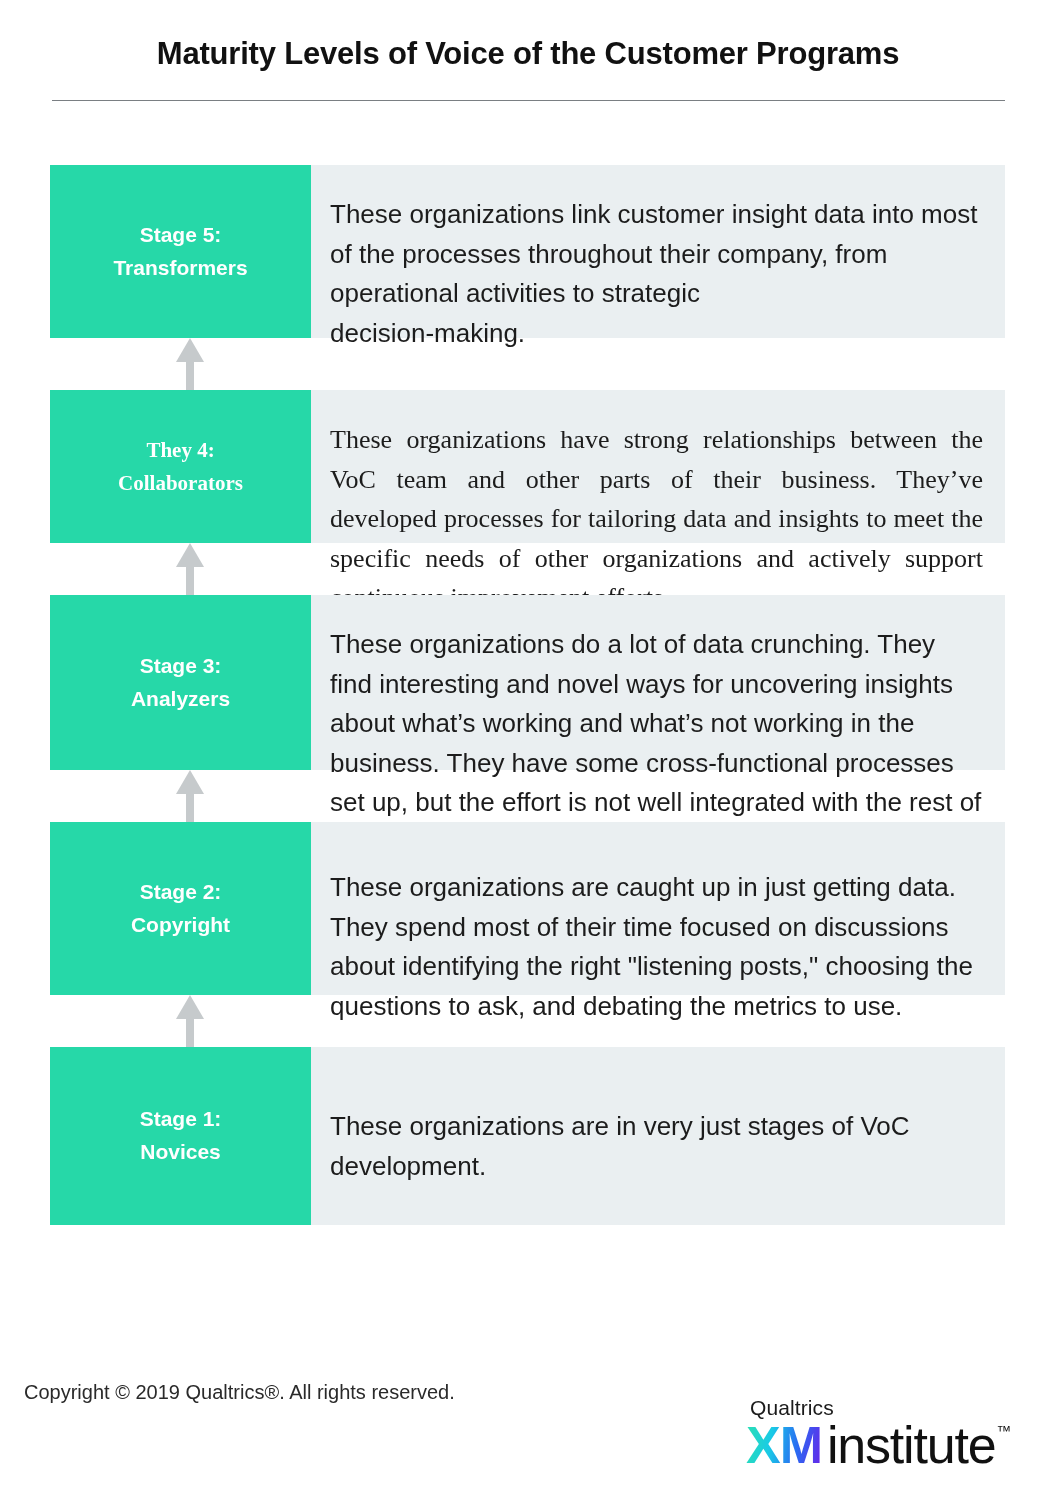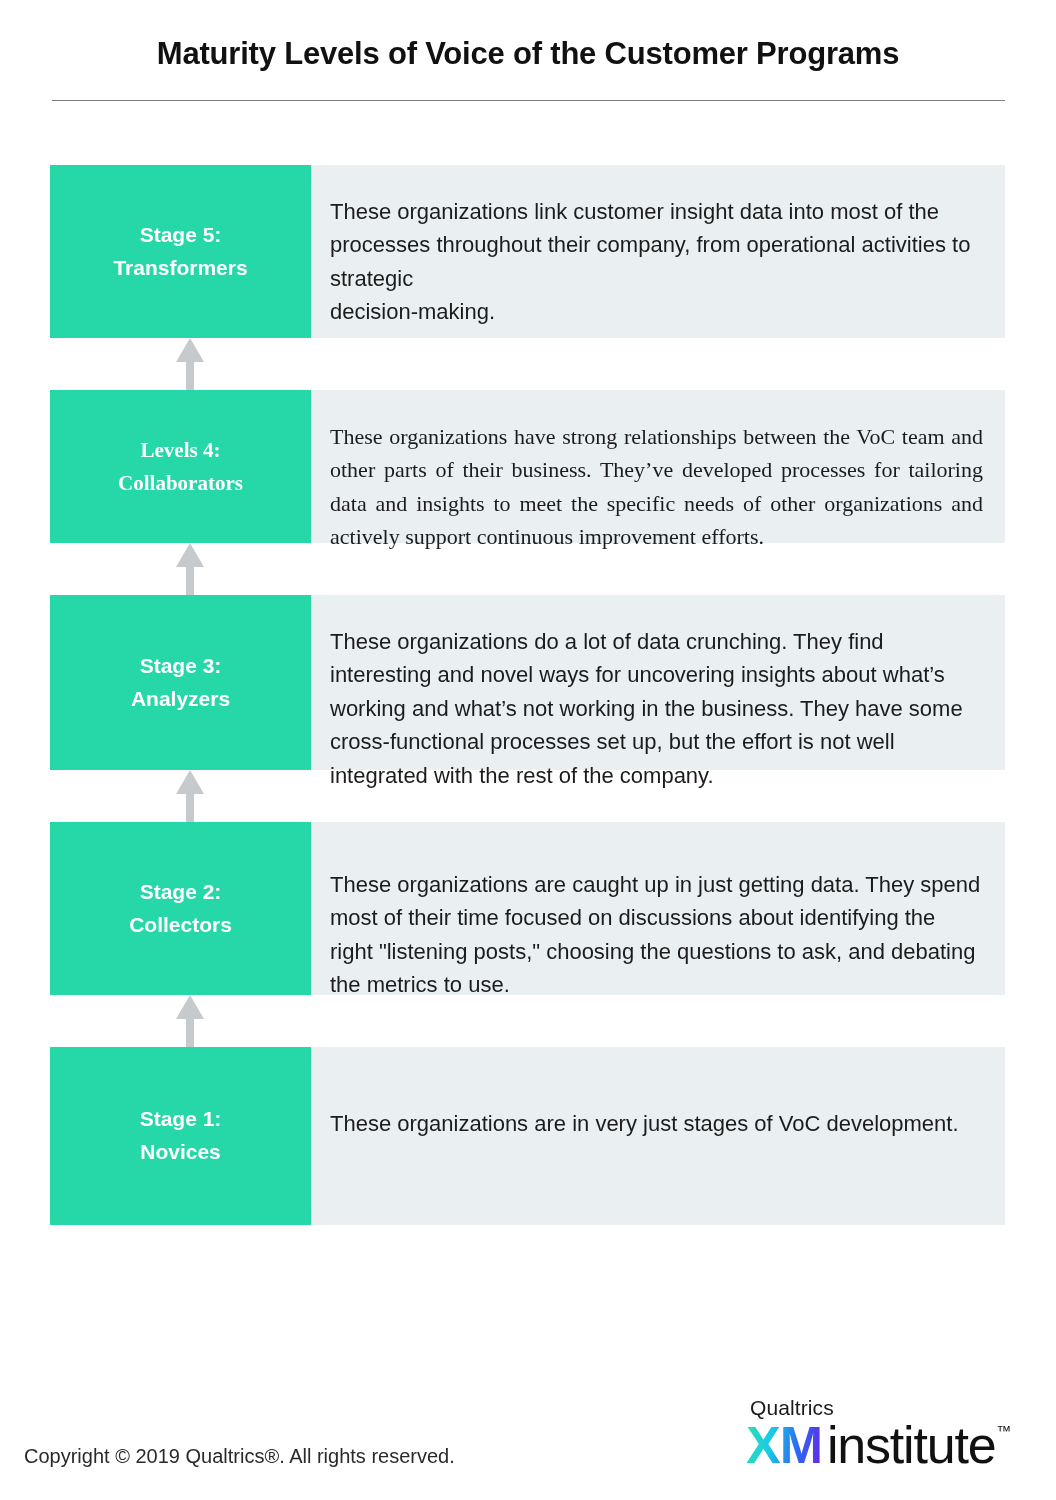--- a/index.html
+++ b/index.html
@@ -63,21 +63,21 @@
     font-size: 21px;
     line-height: 1.56;
     text-align: left;
     box-sizing: border-box;
   }
   .stage-desc {
     flex: 1 1 auto;
     background: #eaeff1;
     box-sizing: border-box;
     padding: 30px 22px 20px 19px;
-    font-size: 22px;
+    font-size: 26px;
     line-height: 1.52;
     color: #1c1c1c;
   }
   .stage-desc.justify { text-align: justify; }
   .stage-desc.top-pad-lg { padding-top: 46px; }
   .stage-desc.top-pad-xl { padding-top: 60px; }
 
   
   .row-h5 .stage-label, .row-h5 .stage-desc { height: 173px; }
   .row-h4 .stage-label, .row-h4 .stage-desc { height: 153px; font-family: Liberation Serif, serif; }
@@ -114,21 +114,21 @@
     height: 0;
     border-left: 14px solid transparent;
     border-right: 14px solid transparent;
     border-bottom: 24px solid #c6cacc;
   }
 
   
   .copyright {
     position: absolute;
     left: 24px;
-    top: 1445px;
+    top: 1381px;
     font-size: 20px;
     color: #2a2a2a;
   }
   .logo {
     position: absolute;
     right: 35px;
     top: 1396px;
     width: 285px;
     text-align: left;
   }
@@ -187,21 +187,21 @@
 
   <div class="connector">
     <div class="arrow">
       <div class="head"></div>
       <div class="shaft"></div>
     </div>
   </div>
 
   <div class="stage-row row-h4">
     <div class="stage-label">
-      <span>Levels 4:</span>
+      <span>They 4:</span>
       <span>Collaborators</span>
     </div>
     <div class="stage-desc justify">These organizations have strong relationships between the VoC team and other parts of their business. They’ve developed processes for tailoring data and insights to meet the specific needs of other organizations and actively support continuous improvement efforts.</div>
   </div>
 
   <div class="connector">
     <div class="arrow">
       <div class="head"></div>
       <div class="shaft"></div>
     </div>
@@ -218,21 +218,21 @@
   <div class="connector">
     <div class="arrow">
       <div class="head"></div>
       <div class="shaft"></div>
     </div>
   </div>
 
   <div class="stage-row row-h2">
     <div class="stage-label">
       <span>Stage 2:</span>
-      <span>Collectors</span>
+      <span>Copyright</span>
     </div>
     <div class="stage-desc top-pad-lg">These organizations are caught up in just getting data. They spend most of their time focused on discussions about identifying the right "listening posts," choosing the questions to ask, and debating the metrics to use.</div>
   </div>
 
   <div class="connector">
     <div class="arrow">
       <div class="head"></div>
       <div class="shaft"></div>
     </div>
   </div>

